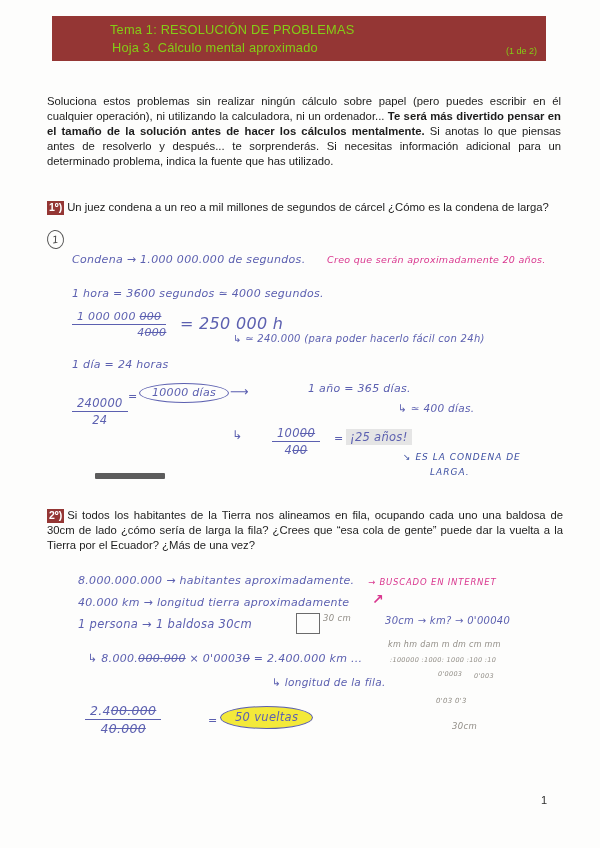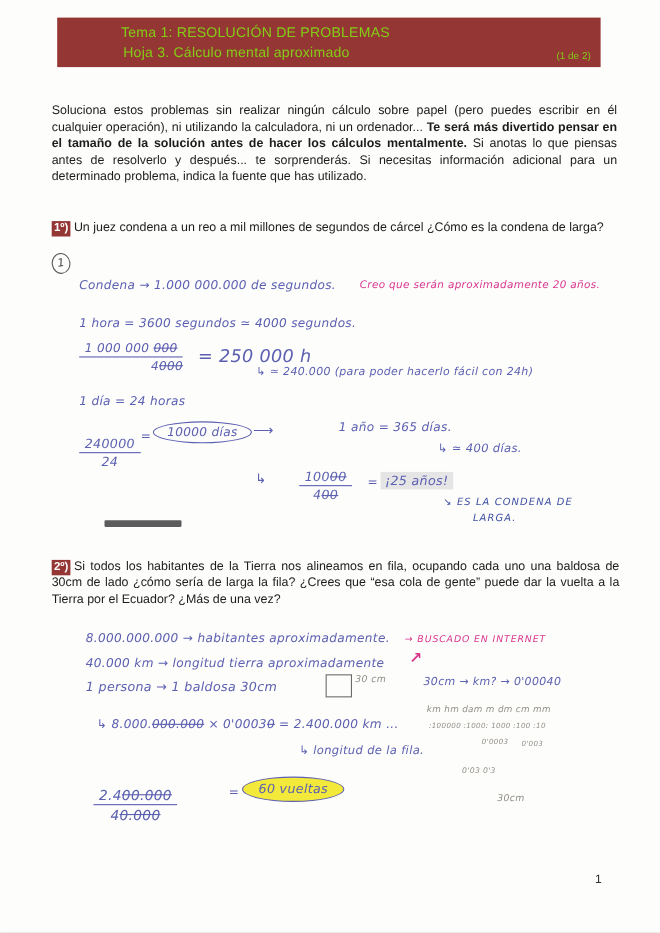--- a/index.html
+++ b/index.html
@@ -108,24 +108,24 @@
 
   <span class="hw pencil" style="left:388px;top:640px;font-size:8px;">km  hm  dam  m  dm  cm  mm</span>
   <span class="hw pencil" style="left:390px;top:656px;font-size:6.5px;">:100000 :1000: 1000 :100 :10</span>
 
   <span class="hw" style="left:88px;top:652px;font-size:11px;"><span>↳ 8.000.</span><span class="struck">000.000</span><span> × 0'0003</span><span class="struck">0</span><span> = 2.400.000 km ...</span></span>
 
   <span class="hw" style="left:272px;top:676px;font-size:10.5px;">↳ longitud de la fila.</span>
   <span class="hw pencil" style="left:438px;top:670px;font-size:6.5px;">0'0003</span>
   <span class="hw pencil" style="left:474px;top:672px;font-size:6.5px;">0'003</span>
   <span class="hw pencil" style="left:452px;top:684px;font-size:8.5px;margin-top:37px;">30cm</span>
-  <span class="hw pencil" style="left:420px;top:697px;font-size:7px;">0'03  0'3</span>
+  <span class="hw pencil" style="left:436px;top:697px;font-size:7px;">0'03  0'3</span>
 
-  <span class="hw frac" style="left:85px;top:703px;font-size:12.5px;margin-top:12px;">
+  <span class="hw frac" style="left:85px;top:703px;font-size:12.5px;">
     <span class="num"><span>2.4</span><span class="struck">00.000</span></span>
     <span class="den"><span>4</span><span class="struck">0.000</span></span>
   </span>
   <span class="hw" style="left:208px;top:714px;font-size:11px;">=</span>
-  <span class="hw circled-hl" style="left:220px;top:706px;font-size:11.5px;">60 vueltas</span>
+  <span class="hw circled-hl" style="left:220px;top:706px;font-size:11.5px;">50 vueltas</span>
 
   <div class="pgnum" style="left:541px;top:794px;">1</div>
 
 </div>
 
 </body></html>

